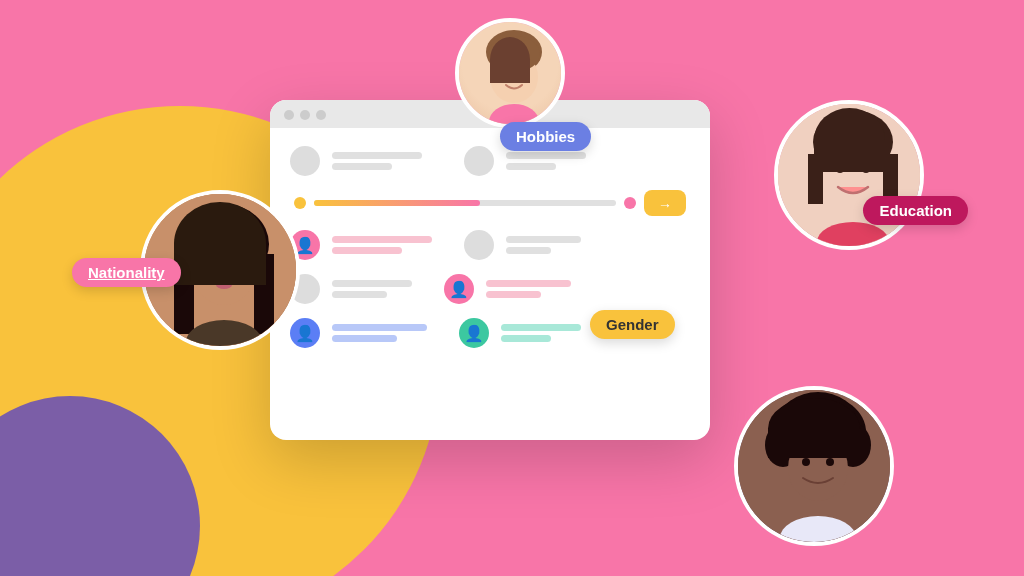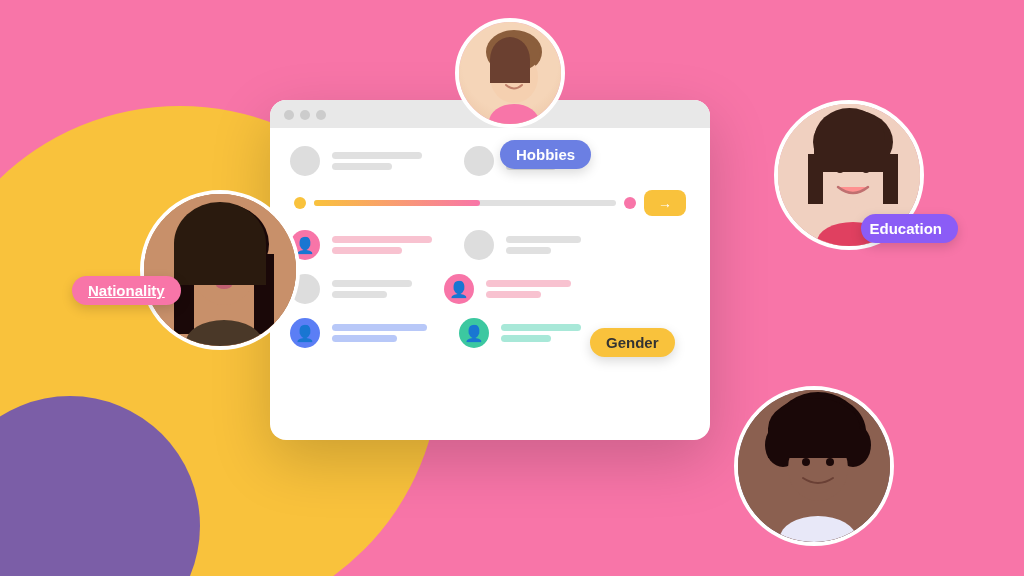--- a/index.html
+++ b/index.html
@@ -300,41 +300,39 @@
     .badge {
       position: absolute;
       border-radius: 20px;
       padding: 6px 16px;
       font-size: 15px;
       font-weight: 600;
       color: white;
       z-index: 30;
       white-space: nowrap;
       box-shadow: 0 4px 12px rgba(0,0,0,0.15);
-      margin-top: 18px;
     }
 
     .badge-hobbies {
       background: #6B7FE3;
       top: 122px;
       left: 500px;
     }
 
     .badge-nationality {
       background: #F875A8;
       top: 258px;
       left: 72px;
       text-decoration: underline;
     }
 
     .badge-education {
-      background: #8b5cf6;
+      background: #be185d;
       top: 196px;
-      right: 66px;
-      padding-left: 8px;
+      right: 56px;
     }
 
     .badge-gender {
       background: #F9C23C;
       top: 310px;
       left: 590px;
       color: #333;
     }
 
     

